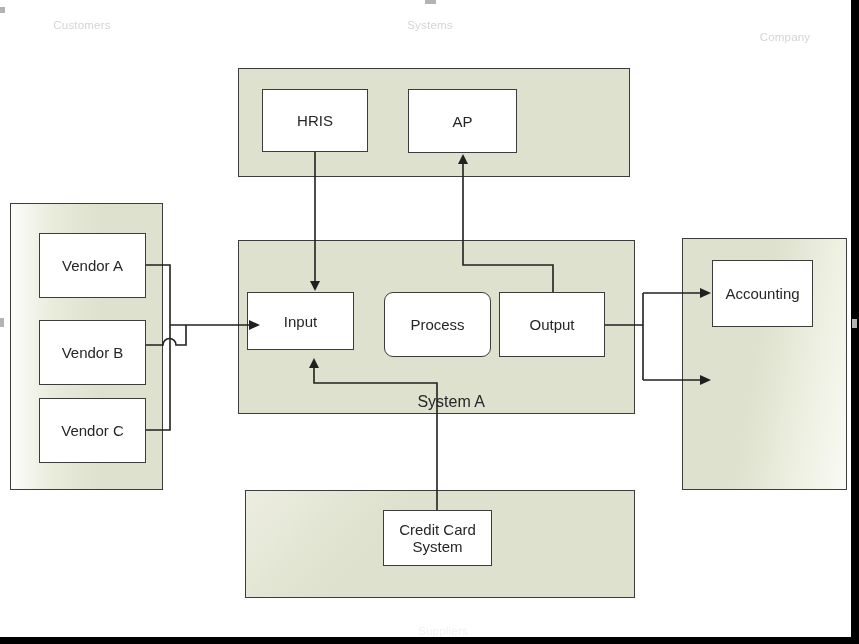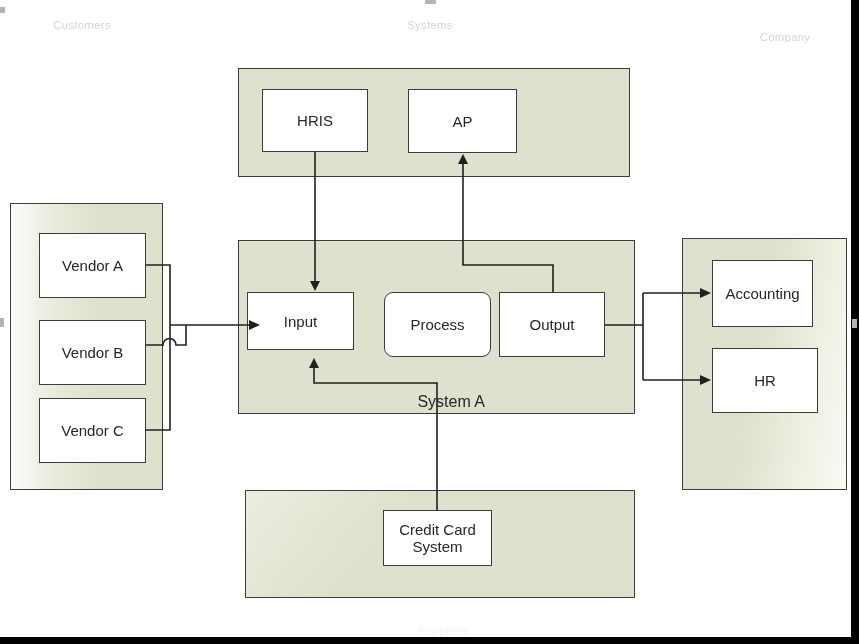--- a/index.html
+++ b/index.html
@@ -52,21 +52,20 @@
 
   <div class="node" style="left:262px; top:89px;  width:106px; height:63px;">HRIS</div>
   <div class="node" style="left:408px; top:89px;  width:109px; height:64px;">AP</div>
   <div class="node" style="left:39px;  top:233px; width:107px; height:65px;">Vendor A</div>
   <div class="node" style="left:39px;  top:320px; width:107px; height:65px;">Vendor B</div>
   <div class="node" style="left:39px;  top:398px; width:107px; height:65px;">Vendor C</div>
   <div class="node" style="left:247px; top:292px; width:107px; height:58px;">Input</div>
   <div class="node" style="left:384px; top:292px; width:107px; height:65px;border-radius:9px;">Process</div>
   <div class="node" style="left:499px; top:292px; width:106px; height:65px;">Output</div>
   <div class="node" style="left:712px; top:260px; width:101px; height:67px;">Accounting</div>
-  <div class="node" style="left:712px; top:348px; width:106px; height:65px;">HR</div>
   <div class="node" style="left:383px; top:510px; width:109px; height:56px;">Credit Card System</div>
 
   <svg class="connectors" width="859" height="644" viewBox="0 0 859 644" fill="none" stroke="#202020" stroke-width="1.6">
 
     <path d="M315,152 L315,281"></path>
     <polygon points="310,281 320,281 315,291" fill="#202020" stroke="none"></polygon>
 
     <path d="M553,292 L553,265 L463,265 L463,164"></path>
     <polygon points="458,164 468,164 463,154" fill="#202020" stroke="none"></polygon>
 

